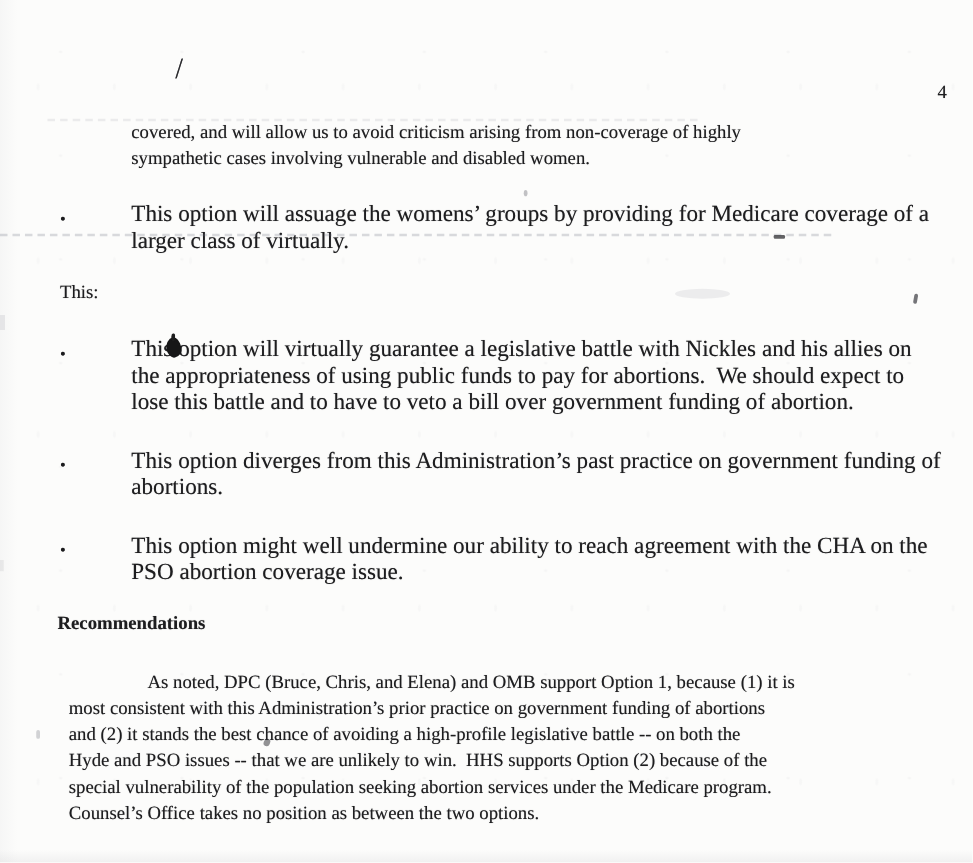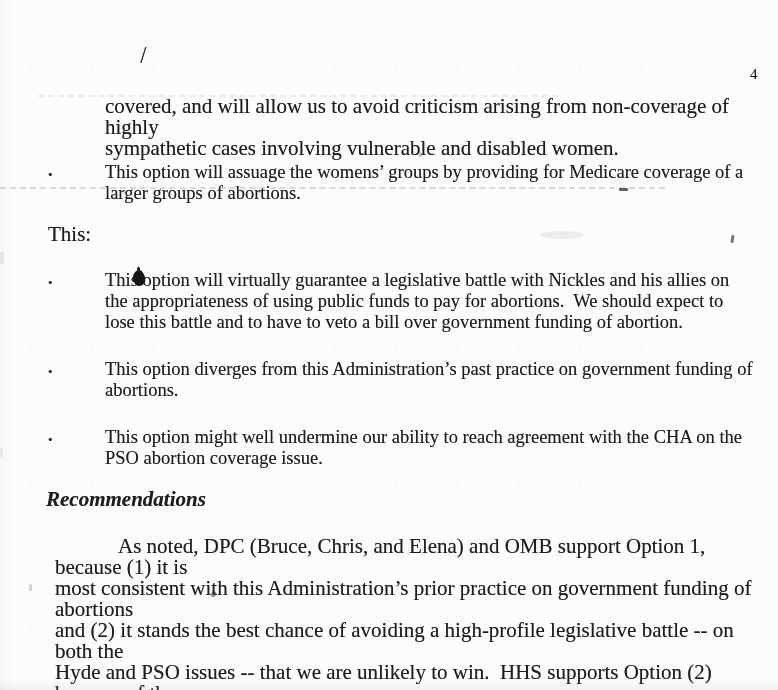--- a/index.html
+++ b/index.html
@@ -20,21 +20,21 @@
     color: #1d1d1f;
   }
   .page::after { 
     content: "";
     position: absolute; left: 0; right: 0; bottom: 0; height: 10px;
     background: linear-gradient(rgba(0,0,0,0), rgba(140,140,148,0.10));
     pointer-events: none;
   }
   .txt {
     position: absolute;
-    font-size: 21px;
+    font-size: 15px;
     line-height: 21px;
     white-space: pre-wrap;
     text-shadow: 0 0 0.6px rgba(25,25,28,0.5);
   }
   .stray-mark {
     position: absolute; left: 140px; top: 42px;
     font-style: italic; font-size: 22px; color: #2a2a2e;
     transform: rotate(-10deg);
     text-shadow: 0 0 0.5px rgba(30,30,35,0.6);
   }
@@ -54,21 +54,21 @@
     flex: 1;
     font-size: 18.5px; line-height: 21px;
     white-space: pre-wrap;
     text-shadow: 0 0 0.6px rgba(25,25,28,0.5);
   }
   .pros-bullet { top: 162px; width: 706px; }
   .cons-heading { left: 48px; top: 224px; }
   .cons-b1 { top: 270px; width: 714px; }
   .cons-b2 { top: 359px; width: 714px; }
   .cons-b3 { top: 427px; width: 714px; }
-  .recs-heading { left: 46px; top: 489px; font-weight: bold; font-style: italic; }
+  .recs-heading { left: 46px; top: 489px; font-weight: bold; }
   .recs-para { left: 39px; top: 536px; width: 702px; text-indent: 63px; margin-left: 16px; }
 
   
   .artifact { position: absolute; pointer-events: none; }
   .streak-a {
     left: 0; top: 187px; width: 665px; height: 0;
     border-top: 2px dashed rgba(100,105,122,0.9);
     opacity: 0.26;
   }
   .streak-b {
@@ -112,21 +112,21 @@
   <div class="stray-mark">/</div>
 
   <div class="txt page-number">4</div>
 
   <div class="txt intro-para">covered, and will allow us to avoid criticism arising from non-coverage of highly
 sympathetic cases involving vulnerable and disabled women.</div>
 
   <div class="bullet-row pros-bullet">
     <span class="marker">•</span>
     <div class="btext">This option will assuage the womens’ groups by providing for Medicare coverage of a
-larger groups of abortions.</div>
+larger class of virtually.</div>
   </div>
 
   <div class="txt cons-heading">This:</div>
 
   <div class="bullet-row cons-b1">
     <span class="marker">•</span>
     <div class="btext">This option will virtually guarantee a legislative battle with Nickles and his allies on
 the appropriateness of using public funds to pay for abortions.  We should expect to
 lose this battle and to have to veto a bill over government funding of abortion.</div>
   </div>

